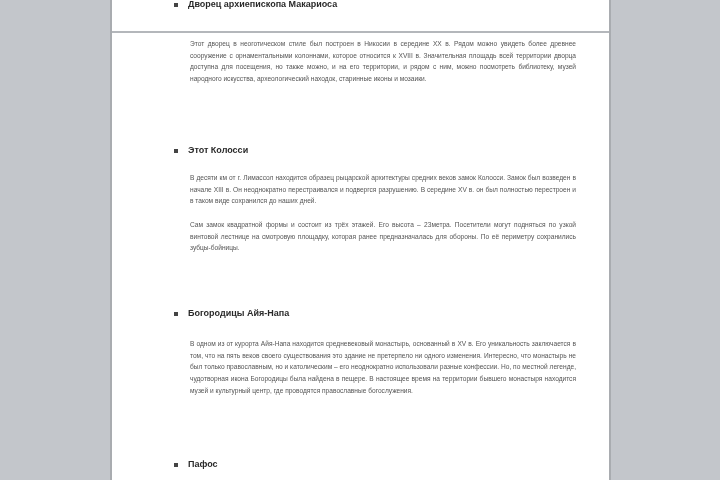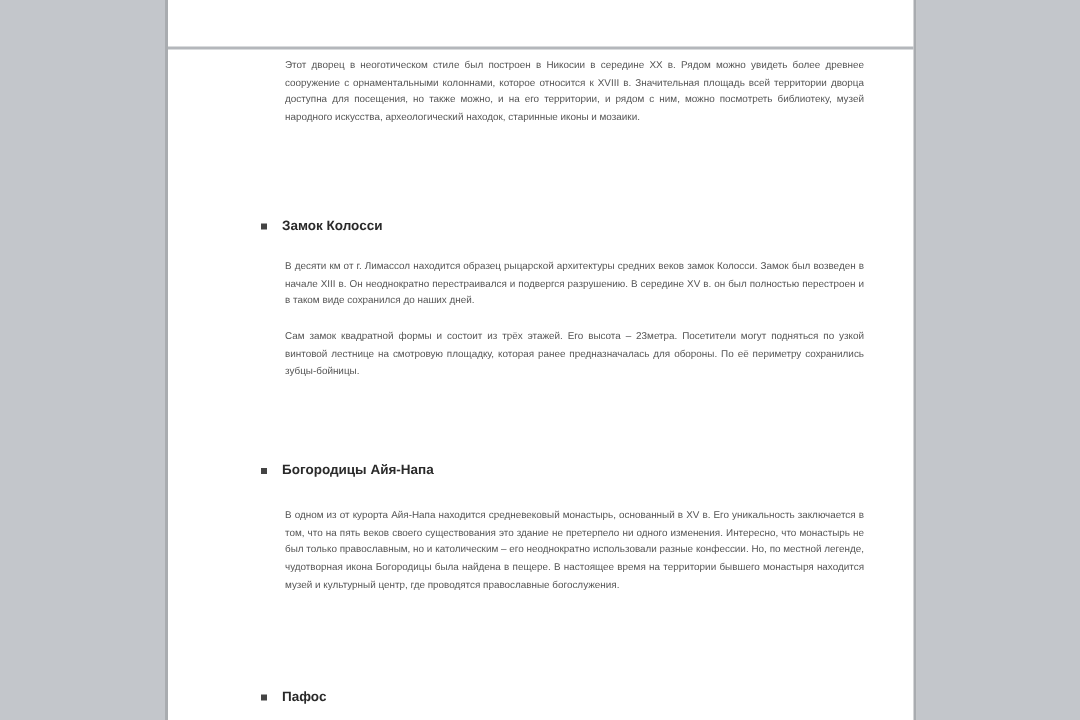--- a/index.html
+++ b/index.html
@@ -7,25 +7,28 @@
   .page{position:absolute;left:110px;top:0;width:501px;height:480px;background:#fff;border-left:2px solid #a9acb0;border-right:2px solid #a9acb0;box-sizing:border-box;}
   .page-break{position:absolute;left:0;right:0;top:31px;height:2px;background:#b4b7bb;}
   .heading{position:absolute;left:62px;font-size:9px;font-weight:bold;color:#2a2a2a;white-space:nowrap;}
   .heading .bullet{display:inline-block;width:4px;height:4px;background:#444;margin-right:10px;vertical-align:middle;}
   .para{position:absolute;left:78px;width:386px;font-size:6.6px;line-height:11.7px;color:#555;text-align:justify;}
 </style>
 </head>
 <body>
 
 <div class="page">
+  <div class="heading" style="top:-1px;">
+    <span class="bullet"></span><span>Дворец архиепископа Макариоса</span>
+  </div>
   <div class="page-break"></div>
   <div class="para" style="top:38px;">Этот дворец в неоготическом стиле был построен в Никосии в середине XX в. Рядом можно увидеть более древнее сооружение с орнаментальными колоннами, которое относится к XVIII в. Значительная площадь всей территории дворца доступна для посещения, но также можно, и на его территории, и рядом с ним, можно посмотреть библиотеку, музей народного искусства, археологический находок, старинные иконы и мозаики.</div>
 
   <div class="heading" style="top:145px;">
-    <span class="bullet"></span><span>Замок Колосси</span>
+    <span class="bullet"></span><span>Этот Колосси</span>
   </div>
   <div class="para" style="top:172px;">В десяти км от г. Лимассол находится образец рыцарской архитектуры средних веков замок Колосси. Замок был возведен в начале XIII в. Он неоднократно перестраивался и подвергся разрушению. В середине XV в. он был полностью перестроен и в таком виде сохранился до наших дней.</div>
   <div class="para" style="top:219px;">Сам замок квадратной формы и состоит из трёх этажей. Его высота – 23метра. Посетители могут подняться по узкой винтовой лестнице на смотровую площадку, которая ранее предназначалась для обороны. По её периметру сохранились зубцы-бойницы.</div>
 
   <div class="heading" style="top:308px;">
     <span class="bullet"></span><span>Богородицы Айя-Напа</span>
   </div>
   <div class="para" style="top:338px;">В одном из от курорта Айя-Напа находится средневековый монастырь, основанный в XV в. Его уникальность заключается в том, что на пять веков своего существования это здание не претерпело ни одного изменения. Интересно, что монастырь не был только православным, но и католическим – его неоднократно использовали разные конфессии. Но, по местной легенде, чудотворная икона Богородицы была найдена в пещере. В настоящее время на территории бывшего монастыря находится музей и культурный центр, где проводятся православные богослужения.</div>
 
   <div class="heading" style="top:459px;">

